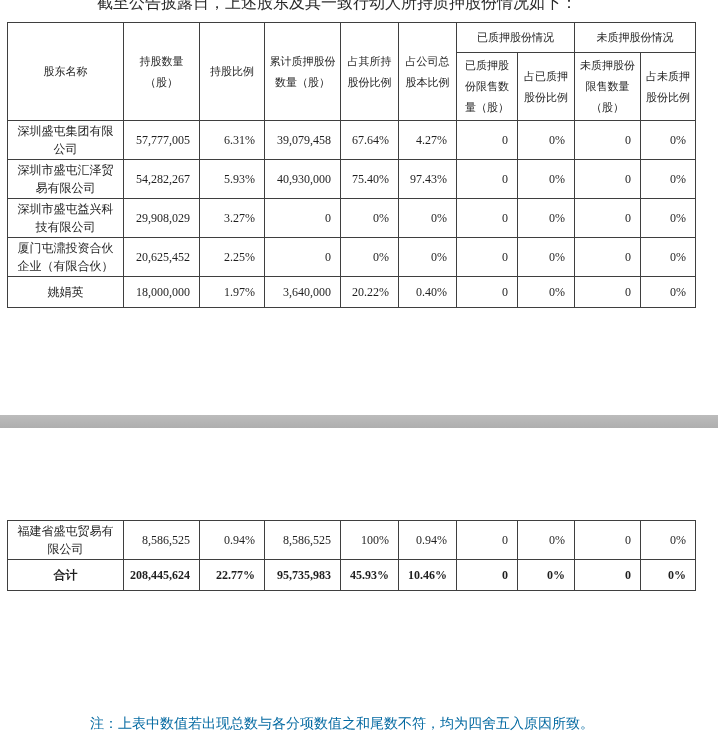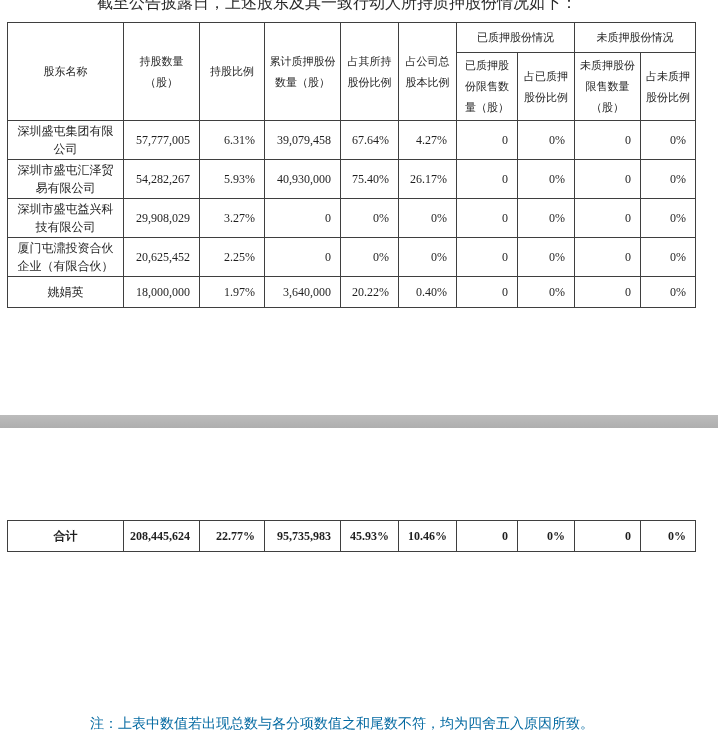--- a/index.html
+++ b/index.html
@@ -94,21 +94,21 @@
         <td class="c-num">0%</td>
         <td class="c-num">0</td>
         <td class="c-num">0%</td>
       </tr>
       <tr>
         <td class="c-name">深圳市盛屯汇泽贸易有限公司</td>
         <td class="c-num">54,282,267</td>
         <td class="c-num">5.93%</td>
         <td class="c-num">40,930,000</td>
         <td class="c-num">75.40%</td>
-        <td class="c-num">26.17%</td>
+        <td class="c-num">97.43%</td>
         <td class="c-num">0</td>
         <td class="c-num">0%</td>
         <td class="c-num">0</td>
         <td class="c-num">0%</td>
       </tr>
       <tr>
         <td class="c-name">深圳市盛屯益兴科技有限公司</td>
         <td class="c-num">29,908,029</td>
         <td class="c-num">3.27%</td>
         <td class="c-num">0</td>
@@ -155,20 +155,32 @@
       <col style="width:65px">
     <col style="width:76px">
       <col style="width:58px">
       <col style="width:58px">
     <col style="width:61px">
       <col style="width:57px">
       <col style="width:66px">
     <col style="width:55px">
   </colgroup>
   <tbody>
+      <tr>
+        <td class="c-name">福建省盛屯贸易有限公司</td>
+        <td class="c-num">8,586,525</td>
+        <td class="c-num">0.94%</td>
+        <td class="c-num">8,586,525</td>
+        <td class="c-num">100%</td>
+        <td class="c-num">0.94%</td>
+        <td class="c-num">0</td>
+        <td class="c-num">0%</td>
+        <td class="c-num">0</td>
+        <td class="c-num">0%</td>
+      </tr>
       <tr class="bold-row">
         <td class="c-name">合计</td>
         <td class="c-num">208,445,624</td>
         <td class="c-num">22.77%</td>
         <td class="c-num">95,735,983</td>
         <td class="c-num">45.93%</td>
         <td class="c-num">10.46%</td>
         <td class="c-num">0</td>
         <td class="c-num">0%</td>
         <td class="c-num">0</td>

